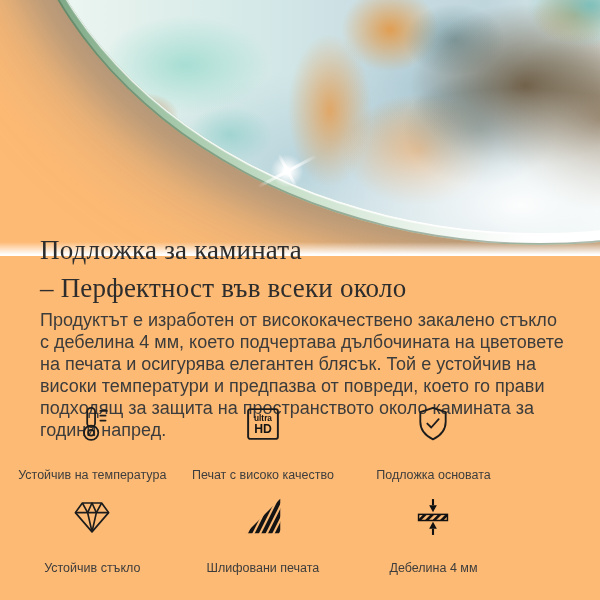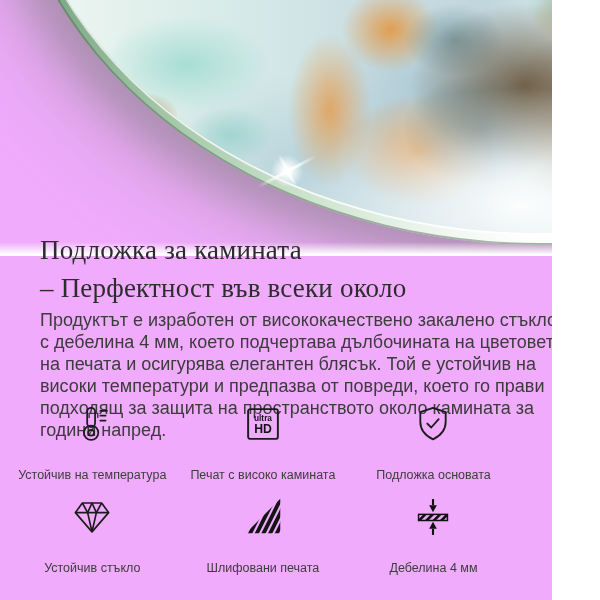--- a/index.html
+++ b/index.html
@@ -1,18 +1,18 @@
 <!DOCTYPE html>
 <html><head>
 <meta charset="utf-8">
 <style>
   * { margin:0; padding:0; box-sizing:border-box; }
   html,body { width:600px; height:600px; }
   body { font-family:"Liberation Sans", sans-serif; background:#ffffff; overflow:hidden; }
-  .page { position:relative; width:552px; height:600px; background:#f0abfc; overflow:hidden; }
+  .page { position:relative; width:600px; height:600px; background:#fdba74; overflow:hidden; }
 
   
   .hero { position:absolute; left:0; top:0; width:600px; height:256px; overflow:hidden; }
   .glass-edge {
     position:absolute; left:6px; top:-611px; width:1068px; height:856px; border-radius:50%;
     border:2px solid rgba(70,100,74,.45);
     background:linear-gradient(105deg,#4e7a58 6%,#7fa886 16%,#a5c8aa 28%,#cde3cf 40%,#edf5ee 50%,#ffffff 58%);
     box-shadow:-22px 16px 38px rgba(120,120,120,.42), -45px 32px 75px rgba(140,140,140,.28);
   }
   .glass-face {
@@ -95,21 +95,21 @@
       </div>
 
       <div class="feature">
         <div class="icon-box">
           <svg class="fi" width="42" height="42" viewBox="0 0 48 48">
             <rect x="7" y="7" width="34" height="34" rx="2.5" fill="none" stroke="#1c1c1c" stroke-width="2.2"></rect>
             <text x="24" y="20.5" text-anchor="middle" font-size="9.5" font-weight="600" fill="#141414" font-family="Liberation Sans, sans-serif">ultra</text>
             <text x="24" y="34.5" text-anchor="middle" font-size="14" font-weight="700" fill="#141414" font-family="Liberation Sans, sans-serif">HD</text>
           </svg>
         </div>
-        <div class="feature-label">Печат с високо камината</div>
+        <div class="feature-label">Печат с високо качество</div>
       </div>
 
       <div class="feature">
         <div class="icon-box">
           <svg class="fi" width="42" height="42" viewBox="0 0 48 48" fill="none" stroke="#1c1c1c" stroke-width="2.1" stroke-linejoin="round" stroke-linecap="round">
             <path d="M24 5.5 L38.5 10.5 V21.5 C38.5 31.5 31.5 38 24 41.5 C16.5 38 9.5 31.5 9.5 21.5 V10.5 Z"></path>
             <path d="M17.5 23.5 L22 28 L30.5 18.5"></path>
           </svg>
         </div>
         <div class="feature-label">Подложка основата</div>

